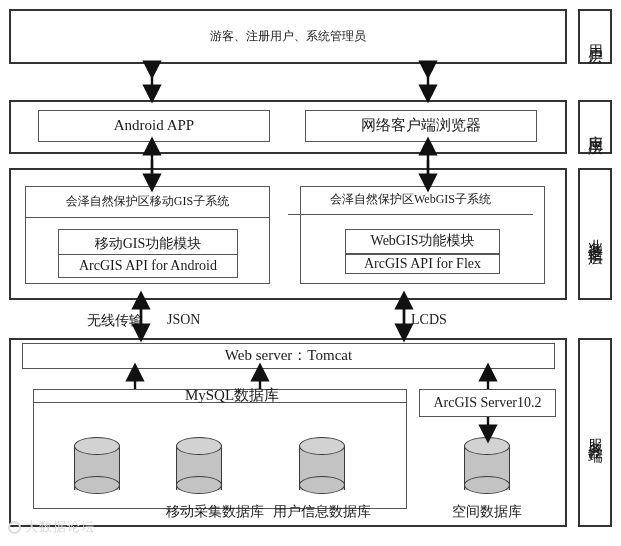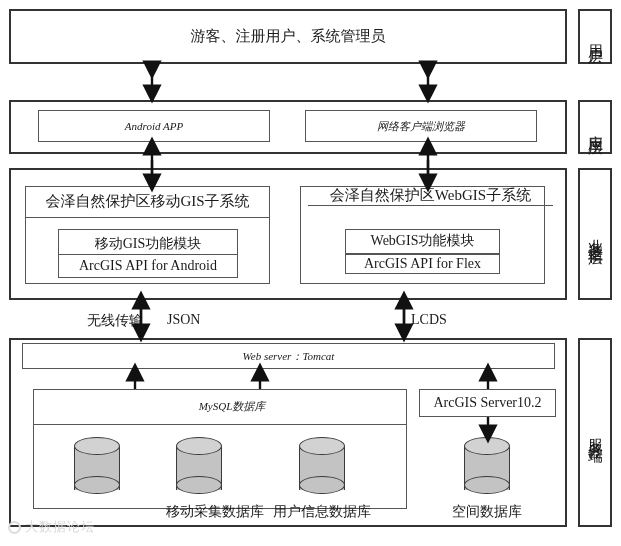--- a/index.html
+++ b/index.html
@@ -46,23 +46,23 @@
     justify-content: center;
   }
   .vlabel span {
     writing-mode: vertical-rl;
     text-orientation: upright;
     letter-spacing: 3px;
     font-size: 15px;
     line-height: 1;
     color: #1a1a1a;
   }
-  .cn { font-size: 15px; }
+  .cn { font-size: 12px; }
   .txt14 { font-size: 14px; }
-  .txt15 { font-size: 11px; font-style: italic; }
+  .txt15 { font-size: 15px; }
 
   
   .arrow-layer {
     position: absolute;
     left: 0;
     top: 0;
     width: 621px;
     height: 546px;
     pointer-events: none;
   }
@@ -168,21 +168,21 @@
     <span class="cn">会泽自然保护区移动GIS子系统</span>
   </div>
   <div class="box thin label-center" style="left:58px; top:229px; width:180px; height:31px;">
     <span class="txt14">移动GIS功能模块</span>
   </div>
   <div class="box thin label-center" style="left:58px; top:254px; width:180px; height:24px;">
     <span class="txt14">ArcGIS API for Android</span>
   </div>
 
   <div class="box thin" style="left:300px; top:186px; width:245px; height:98px;"></div>
-  <div class="label-center" style="position:absolute; left:308px; top:186px; width:245px; height:20px; border-bottom:1px solid #555555; box-sizing:border-box;">
+  <div class="label-center" style="position:absolute; left:288px; top:186px; width:245px; height:29px; border-bottom:1px solid #555555; box-sizing:border-box;">
     <span class="cn">会泽自然保护区WebGIS子系统</span>
   </div>
   <div class="box thin label-center" style="left:345px; top:229px; width:155px; height:25px;">
     <span class="txt14">WebGIS功能模块</span>
   </div>
   <div class="box thin label-center" style="left:345px; top:254px; width:155px; height:20px;">
     <span class="txt14">ArcGIS API for Flex</span>
   </div>
 
   <div class="vlabel" style="left:578px; top:168px; width:34px; height:132px;">
@@ -193,21 +193,21 @@
   <div class="conn-label" style="left:167px; top:312px;">JSON</div>
   <div class="conn-label" style="left:411px; top:312px;">LCDS</div>
 
   <div class="box" style="left:9px; top:338px; width:558px; height:189px;"></div>
 
   <div class="box thin label-center" style="left:22px; top:343px; width:533px; height:26px;">
     <span class="txt15">Web server：Tomcat</span>
   </div>
 
   <div class="box thin" style="left:33px; top:389px; width:374px; height:120px;"></div>
-  <div class="label-center" style="position:absolute; left:33px; top:389px; width:374px; height:36px; border-bottom:1px solid #555555; box-sizing:border-box;padding-left:24px;">
+  <div class="label-center" style="position:absolute; left:33px; top:389px; width:374px; height:14px; border-bottom:1px solid #555555; box-sizing:border-box;padding-left:24px;">
     <span class="txt15">MySQL数据库</span>
   </div>
 
   <div class="cyl" style="left:74px; top:437px;">
     <div class="body"></div>
     <div class="bottom"></div>
     <div class="top"></div>
   </div>
 
   <div class="cyl" style="left:176px; top:437px;">

